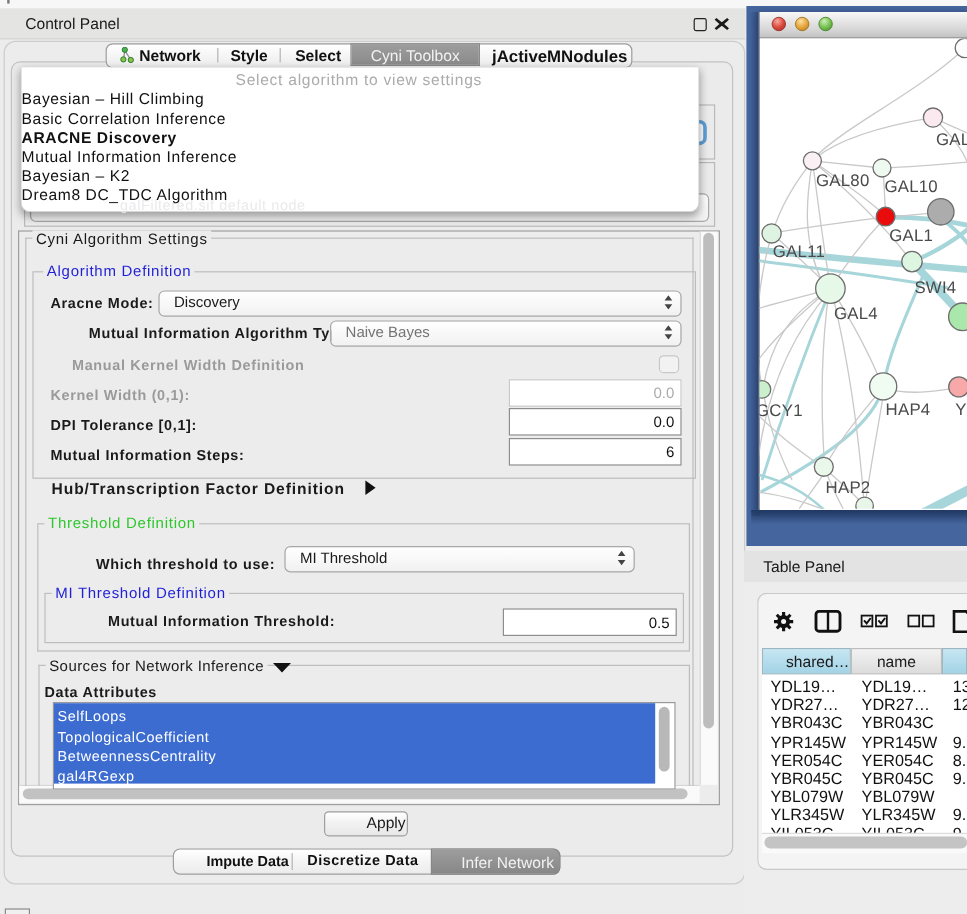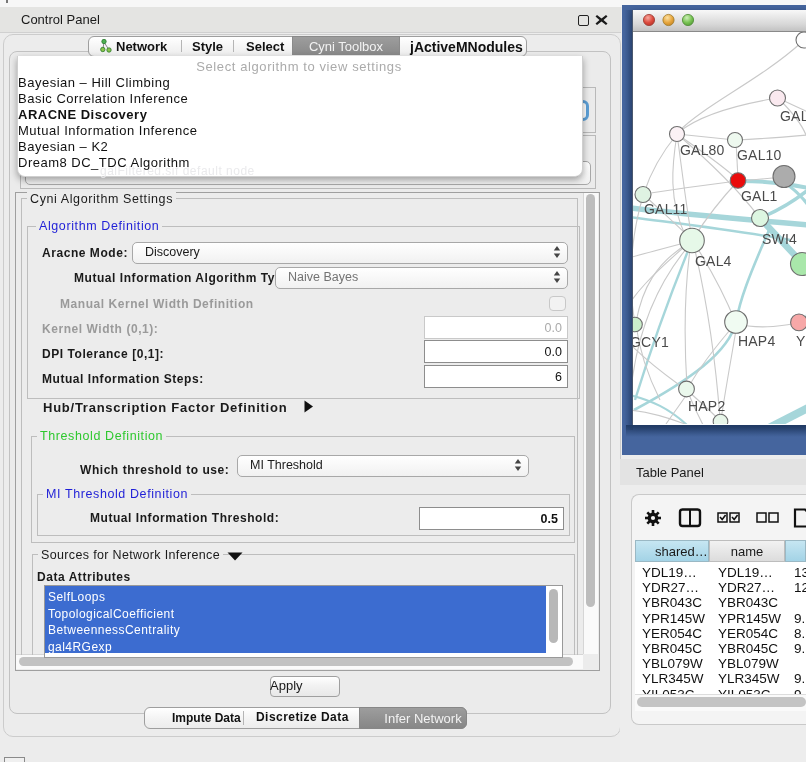--- a/index.html
+++ b/index.html
@@ -99,36 +99,36 @@
 <svg class="abs" style="left:514px;top:459px;" width="8" height="12" viewBox="0 0 8 12">
     <path d="M4 0 L7.2 4.4 L0.8 4.4 Z" fill="#444"></path>
     <path d="M4 12 L7.2 7.6 L0.8 7.6 Z" fill="#444"></path>
   </svg>
 
 <div class="abs" style="left:37px;top:494px;width:531px;height:40px;border:1px solid #bdbdbd;"></div>
 <div class="abs gt" style="left:43px;top:487px;color:#1f1fd7;">MI Threshold Definition</div>
 
 <div class="abs b12" style="left:46px;top:511px;padding-left:44px;">Mutual Information Threshold:</div>
 <div class="abs" style="left:419px;top:507px;width:143px;height:21px;background:#fff;border:1px solid #8d8d8d;"></div>
-<div class="abs" style="left:419px;top:512px;width:139px;text-align:right;font-size:12.5px;color:#111;font-weight:bold;">0.5</div>
+<div class="abs" style="left:419px;top:512px;width:139px;text-align:right;font-size:12.5px;color:#111;">0.5</div>
 
 <div class="abs" style="left:32px;top:554px;width:541px;height:100px;border:1px solid #bdbdbd;border-bottom:none;"></div>
 <div class="abs" style="left:38px;top:548px;background:#ececec;padding:0 3px;font-size:12.5px;letter-spacing:0.35px;color:#1a1a1a;">Sources for Network Inference</div>
 <svg class="abs" style="left:227px;top:552px;" width="16" height="9" viewBox="0 0 16 9">
     <path d="M0.5 0.5 L15.5 0.5 L8 8.5 Z" fill="#111"></path>
   </svg>
 <div class="abs b12" style="left:37px;top:570px;">Data Attributes</div>
 
 <div class="abs" style="left:44px;top:585px;width:517px;height:71px;background:#fff;border:1px solid #999;"></div>
 <div class="abs" style="left:45px;top:586px;width:501px;height:67px;background:#3c6cd0;"></div>
 <div class="abs" style="left:48px;top:589px;font-size:12px;letter-spacing:0.45px;color:#fff;line-height:16.5px;">SelfLoops<br>TopologicalCoefficient<br>BetweennessCentrality<br>gal4RGexp</div>
 <div class="abs" style="left:549px;top:589px;width:9px;height:54px;background:#b8b8b8;border-radius:5px;"></div>
 
 <div class="abs" style="left:270px;top:676px;width:68px;height:19px;background:linear-gradient(#ffffff,#f2f2f2 45%,#e8e8e8);border:1px solid #9f9f9f;border-radius:4px;"></div>
-<div class="abs" style="left:270px;top:678px;width:68px;text-align:left;font-size:13px;color:#1a1a1a;">Apply</div>
+<div class="abs" style="left:270px;top:678px;width:68px;text-align:right;font-size:13px;color:#1a1a1a;">Apply</div>
 
 <div class="abs" style="left:144px;top:707px;width:323px;height:22px;background:linear-gradient(#ffffff,#f3f3f3 55%,#ececec);border:1px solid #9e9e9e;border-radius:6px;box-sizing:border-box;"></div>
 <div class="abs" style="left:243px;top:711px;width:1px;height:14px;background:#b5b5b5;"></div>
 <div class="abs" style="left:359px;top:707px;width:108px;height:22px;background:linear-gradient(#9d9d9d,#878787);border:1px solid #878787;border-radius:0 6px 6px 0;box-sizing:border-box;"></div>
 <div class="abs" style="left:172px;top:711px;font-size:12px;font-weight:bold;color:#111;">Impute Data</div>
 <div class="abs" style="left:256px;top:710px;font-size:12px;font-weight:bold;letter-spacing:0.45px;color:#111;">Discretize Data</div>
 <div class="abs" style="left:359px;top:711px;width:128px;text-align:center;font-size:13px;color:#f2f2f2;">Infer Network</div>
 
 <div class="abs" style="left:88px;top:36px;width:437px;height:19px;background:linear-gradient(#ffffff,#f4f4f4 55%,#ededed);border:1px solid #9e9e9e;border-radius:6px;"></div>
 

